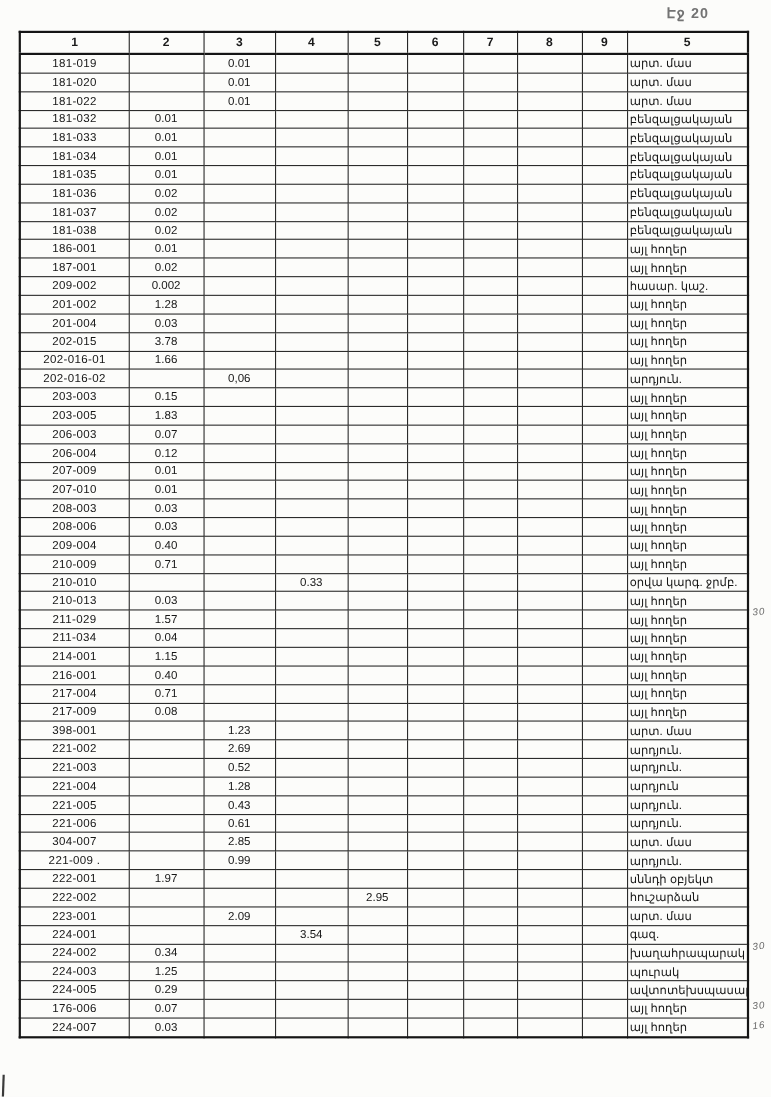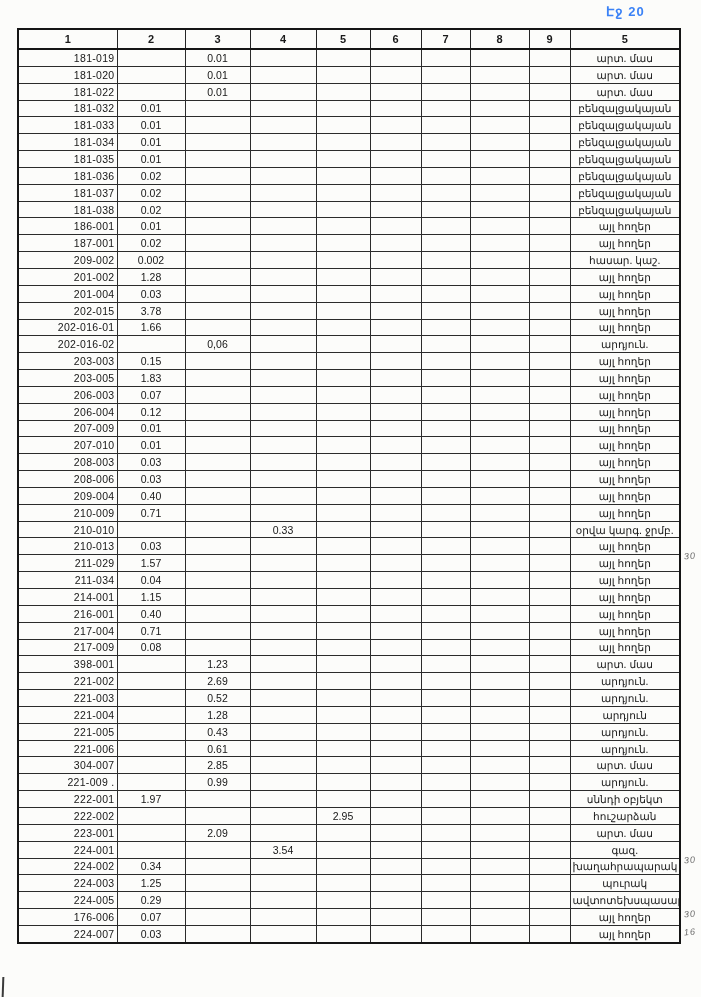--- a/index.html
+++ b/index.html
@@ -18,21 +18,21 @@
     background: #fcfcfa;
     color: #1b1b1b;
   }
   .page-label {
     position: absolute;
     left: 606px;
     top: 4px;
     font-size: 13px;
     font-weight: 600;
     letter-spacing: 1px;
-    color: #3b82f6;
+    color: #737373;
   }
   table.data-table {
     position: absolute;
     left: 17px;
     top: 28px;
     width: 662px;
     border-collapse: collapse;
     table-layout: fixed;
     border: 2px solid #151515;
     background: transparent;
@@ -49,23 +49,23 @@
   }
   table.data-table td {
     border: 1px solid #2b2b2b;
     height: 15.85px;
     font-size: 10.5px;
     padding: 0 2px;
     white-space: nowrap;
     overflow: hidden;
     color: #161616;
   }
-  td.c1 { text-align: right; padding-left: 4px; letter-spacing: 0.3px; }
+  td.c1 { text-align: center; padding-left: 4px; letter-spacing: 0.3px; }
   td.c2, td.c3, td.c4, td.c5 { text-align: center; }
-  td.c10 { text-align: center; padding-left: 3px; font-size: 10px; }
+  td.c10 { text-align: left; padding-left: 3px; font-size: 10px; }
   .margin-note {
     position: absolute;
     left: 684px;
     font-size: 9px;
     font-style: italic;
     color: #6a6a6a;
     transform: rotate(-6deg);
     letter-spacing: 1px;
   }
   .scan-artifact {

